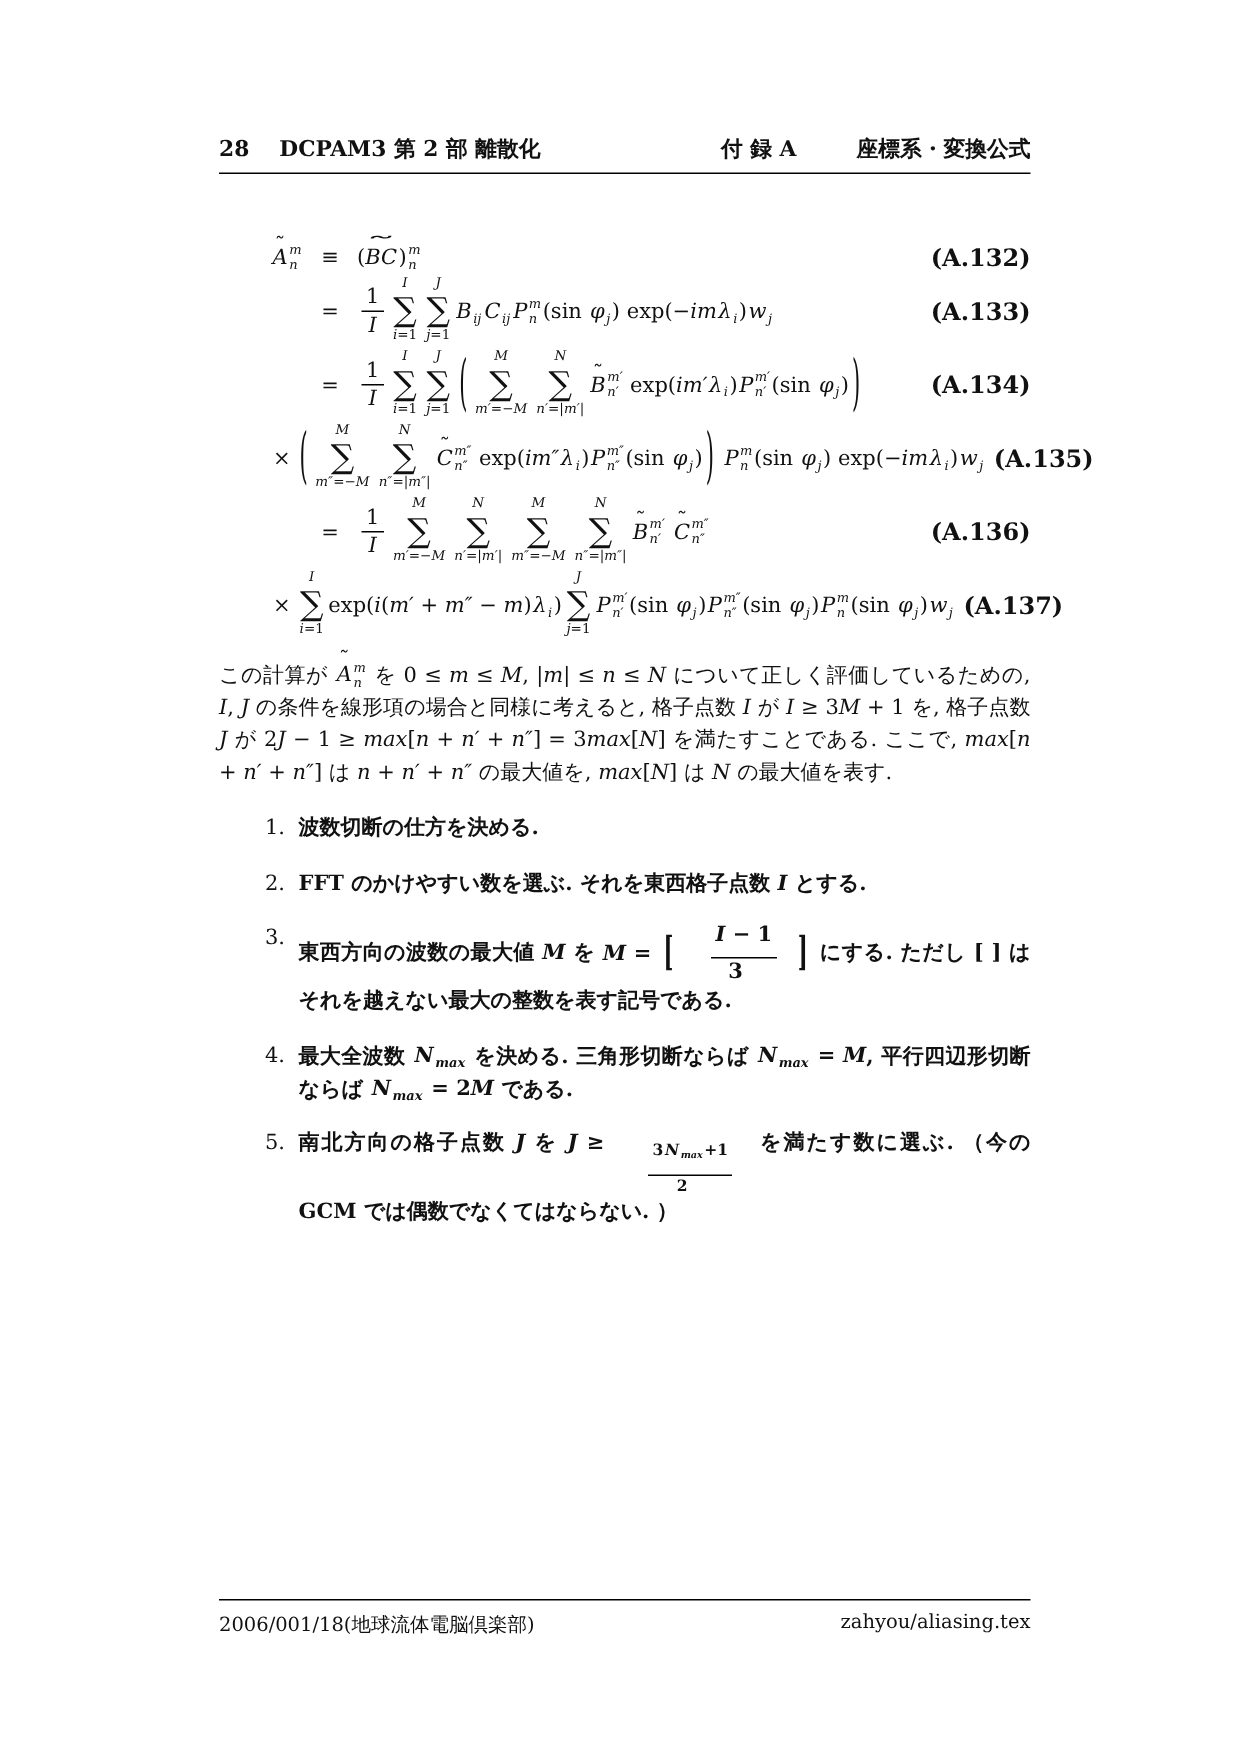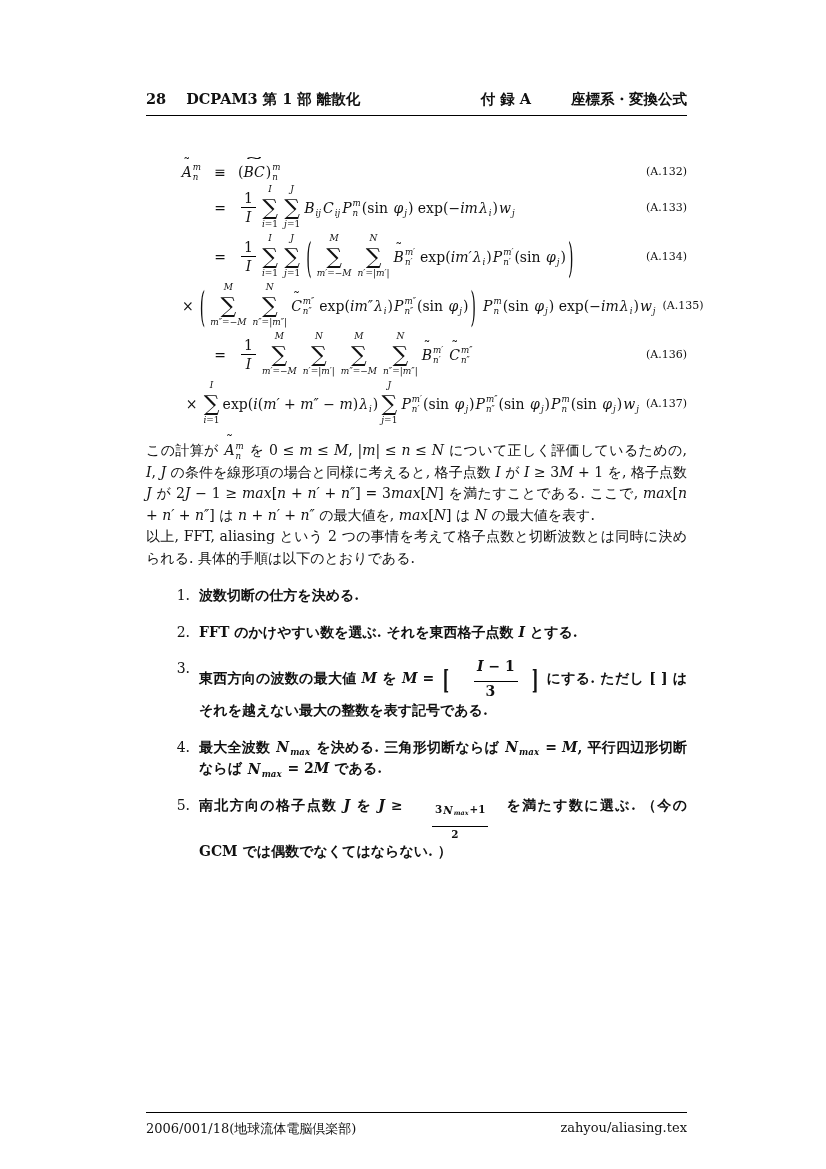--- a/index.html
+++ b/index.html
@@ -21,21 +21,21 @@
   .hl, .hr { display:flex; align-items:baseline; }
   .hl .pnum { margin-right:20px; }
   .hr .alabel { margin-right:40px; }
 
   
   #equations { margin-top:46px; font-size:14px; }
   .eqline { display:flex; align-items:center; margin:3px 0; white-space:nowrap; }
   .eq-lhs { width:56px; display:flex; justify-content:flex-end; align-items:center; }
   .eq-rel { width:36px; text-align:center; flex:0 0 36px; }
   .eq-rhs { display:flex; align-items:center; }
-  .eq-tag { margin-left:auto; font-size:11px; padding-left:6px; }
+  .eq-tag { margin-left:auto; font-size:16px; padding-left:6px;font-weight:bold; }
 
   
   .math { font-family:"DejaVu Serif", serif; }
   .mv { font-style:italic; }
   .mr { font-style:normal; }
   .msp { display:inline-block; }
   .msbw { display:inline-flex; align-items:center; vertical-align:middle; margin:0 1px; }
   .msb { display:inline-flex; flex-direction:column; font-size:0.62em; line-height:1.15; margin-left:1px; text-align:left; }
   .msb .up, .msb .dn { display:block; min-height:1.1em; white-space:nowrap; }
   .mfrac { display:inline-flex; flex-direction:column; align-items:center; vertical-align:middle; margin:0 3px; line-height:1.2; }
@@ -58,35 +58,35 @@
   .para .math, .step .math { font-size:14px; }
 
   
   #steps { margin-top:16px; list-style:none; }
   .step { display:flex; margin-top:15px; font-size:14px; line-height:21.5px; }
   .step .num { flex:0 0 24px; margin-left:20px; text-align:right; margin-right:9px; }
   .step .body-text { flex:1; text-align:justify;font-weight:bold; }
 
   
   .footer {
-    position:absolute; left:146px; top:1112px; width:541px;
+    position:absolute; left:146px; top:1066px; width:541px;
     border-top:1px solid #000; padding-top:7px;
     display:flex; justify-content:space-between;
     font-size:13px;
   }
 </style>
 </head>
 <body>
 
 <div class="page">
   <div class="content">
     <div class="header">
       <span class="hl">
         <span class="pnum">28</span>
-        <span>DCPAM3 第 1 部 離散化</span>
+        <span>DCPAM3 第 2 部 離散化</span>
       </span>
       <span class="hr">
         <span class="alabel">付 録 A</span>
         <span>座標系・変換公式</span>
       </span>
     </div>
 
     <div id="equations" class="math">
         <div class="eqline">
           <span class="eq-lhs">
@@ -564,21 +564,20 @@
       </div>
 
     <div id="paragraphs">
         <div class="para">この計算が <span class="math"><span class="msbw">
               <span class="mtld"><span class="tl">˜</span><span class="mv">A</span></span>
               <span class="msb">
                 <span class="up"><span class="mv">m</span></span>
                 <span class="dn"><span class="mv">n</span></span>
               </span>
             </span></span> を <span class="math"><span class="mr">0 ≤ </span><span class="mv">m</span><span class="mr"> ≤ </span><span class="mv">M</span></span>, <span class="math"><span class="mr">|</span><span class="mv">m</span><span class="mr">| ≤ </span><span class="mv">n</span><span class="mr"> ≤ </span><span class="mv">N</span></span> について正しく評価しているための, <span class="math"><span class="mv">I</span><span class="mr">, </span><span class="mv">J</span></span> の条件を線形項の場合と同様に考えると, 格子点数 <span class="math"><span class="mv">I</span></span> が <span class="math"><span class="mv">I</span><span class="mr"> ≥ 3</span><span class="mv">M</span><span class="mr"> + 1</span></span> を, 格子点数 <span class="math"><span class="mv">J</span></span> が <span class="math"><span class="mr">2</span><span class="mv">J</span><span class="mr"> − 1 ≥ </span><span class="mv">max</span><span class="mr">[</span><span class="mv">n</span><span class="mr"> + </span><span class="mv">n′</span><span class="mr"> + </span><span class="mv">n″</span><span class="mr">] = 3</span><span class="mv">max</span><span class="mr">[</span><span class="mv">N</span><span class="mr">]</span></span> を満たすことである. ここで, <span class="math"><span class="mv">max</span><span class="mr">[</span><span class="mv">n</span><span class="mr"> + </span><span class="mv">n′</span><span class="mr"> + </span><span class="mv">n″</span><span class="mr">]</span></span> は <span class="math"><span class="mv">n</span><span class="mr"> + </span><span class="mv">n′</span><span class="mr"> + </span><span class="mv">n″</span></span> の最大値を, <span class="math"><span class="mv">max</span><span class="mr">[</span><span class="mv">N</span><span class="mr">]</span></span> は <span class="math"><span class="mv">N</span></span> の最大値を表す.</div>
-        <div class="para">以上, FFT, aliasing という 2 つの事情を考えて格子点数と切断波数とは同時に決められる. 具体的手順は以下のとおりである.</div>
       </div>
 
     <ol id="steps">
         <li class="step">
           <span class="num">1.</span>
           <span class="body-text">波数切断の仕方を決める.</span>
         </li>
         <li class="step">
           <span class="num">2.</span>
           <span class="body-text">FFT のかけやすい数を選ぶ. それを東西格子点数 <span class="math"><span class="mv">I</span></span> とする.</span>

